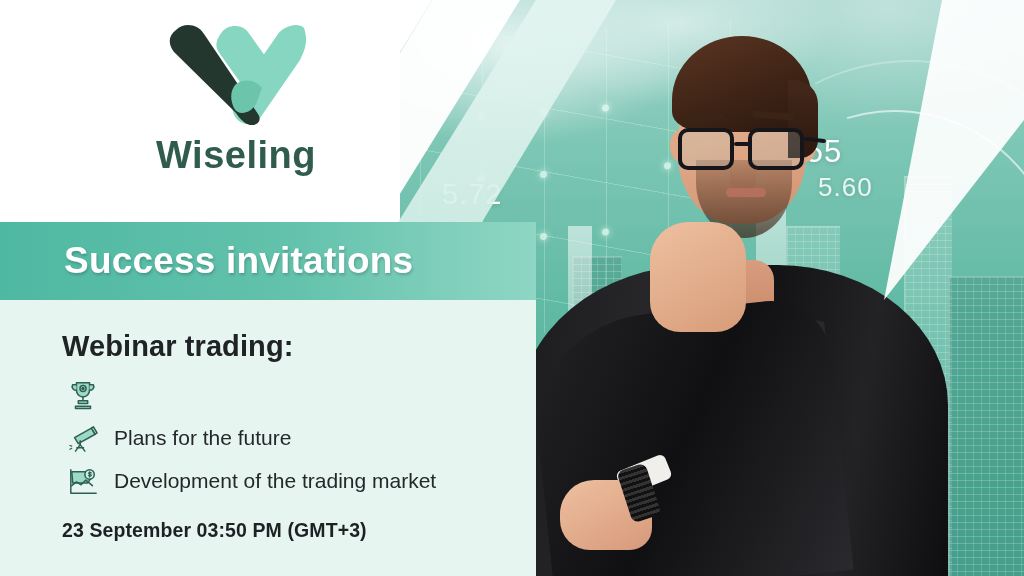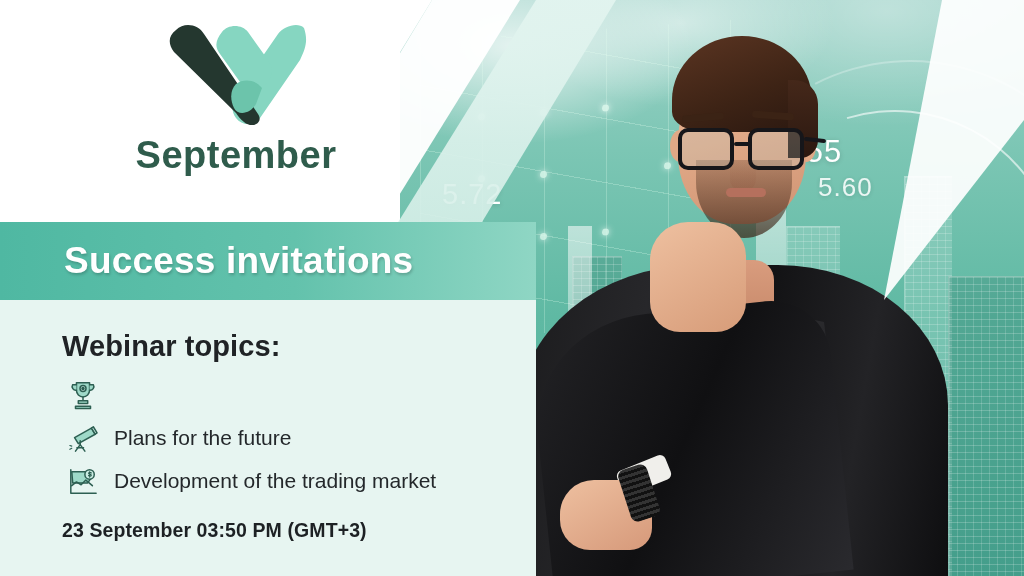--- a/index.html
+++ b/index.html
@@ -274,30 +274,30 @@
           <path d="M148 6 C152 18 150 26 144 38 L104 96 C98 104 86 104 80 96 C74 88 76 78 82 70 L122 12 C128 4 142 0 148 6 Z" fill="#86d6c1"></path>
 
           <path d="M66 10 C72 2 86 2 92 10 L112 38 C118 46 116 58 108 64 C100 70 90 68 84 60 L64 32 C58 24 60 18 66 10 Z" fill="#86d6c1"></path>
 
           <path d="M20 8 C28 0 42 2 48 12 L102 92 C108 101 96 107 88 100 C84 97 82 94 80 91 L18 30 C12 22 12 14 20 8 Z" fill="#24372f"></path>
 
           <path d="M80 62 C88 56 100 58 106 66 L100 82 C94 92 82 94 78 86 C74 78 74 68 80 62 Z" fill="#6cc4ab"></path>
         </g>
       </svg>
     </div>
-    <div class="brand">September</div>
+    <div class="brand">Wiseling</div>
   </div>
 
   <div class="band"></div>
   <div class="band-title">Success invitations</div>
 
   <div class="lower"></div>
 
   <div class="topics">
-    <div class="topics-title">Webinar topics:</div>
+    <div class="topics-title">Webinar trading:</div>
 
     <div class="topic-row">
       <span class="topic-ico">
         <svg viewBox="0 0 34 32" width="32" height="30" aria-hidden="true">
           <g fill="none" stroke="#2d5f52" stroke-width="1.6" stroke-linecap="round" stroke-linejoin="round">
             <path d="M10 3h14v8a7 7 0 0 1-14 0z" fill="#9ed9c8"></path>
             <path d="M10 5H6a4 4 0 0 0 4 6" fill="#9ed9c8"></path>
             <path d="M24 5h4a4 4 0 0 1-4 6" fill="#9ed9c8"></path>
             <path d="M17 18v4"></path>
             <path d="M12 22h10v3H12z" fill="#9ed9c8"></path>

